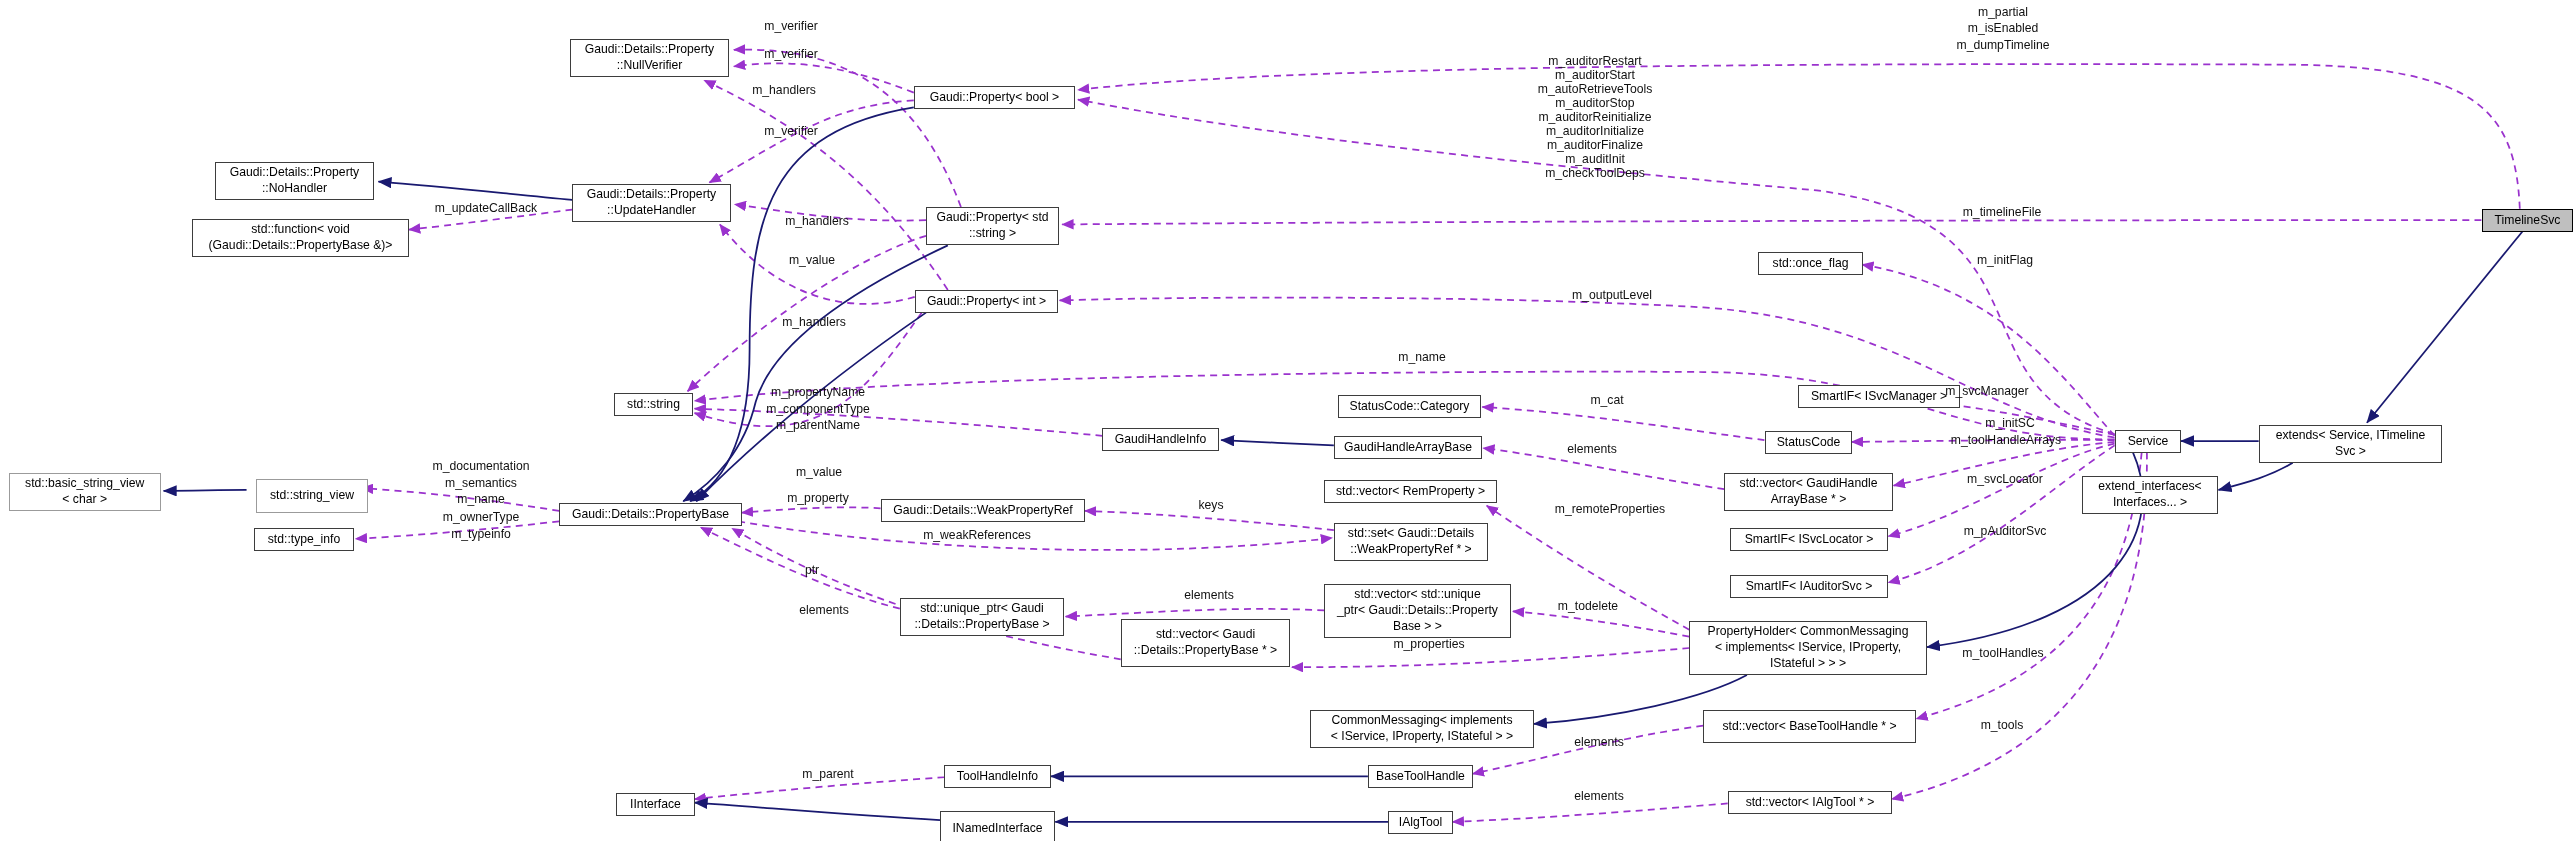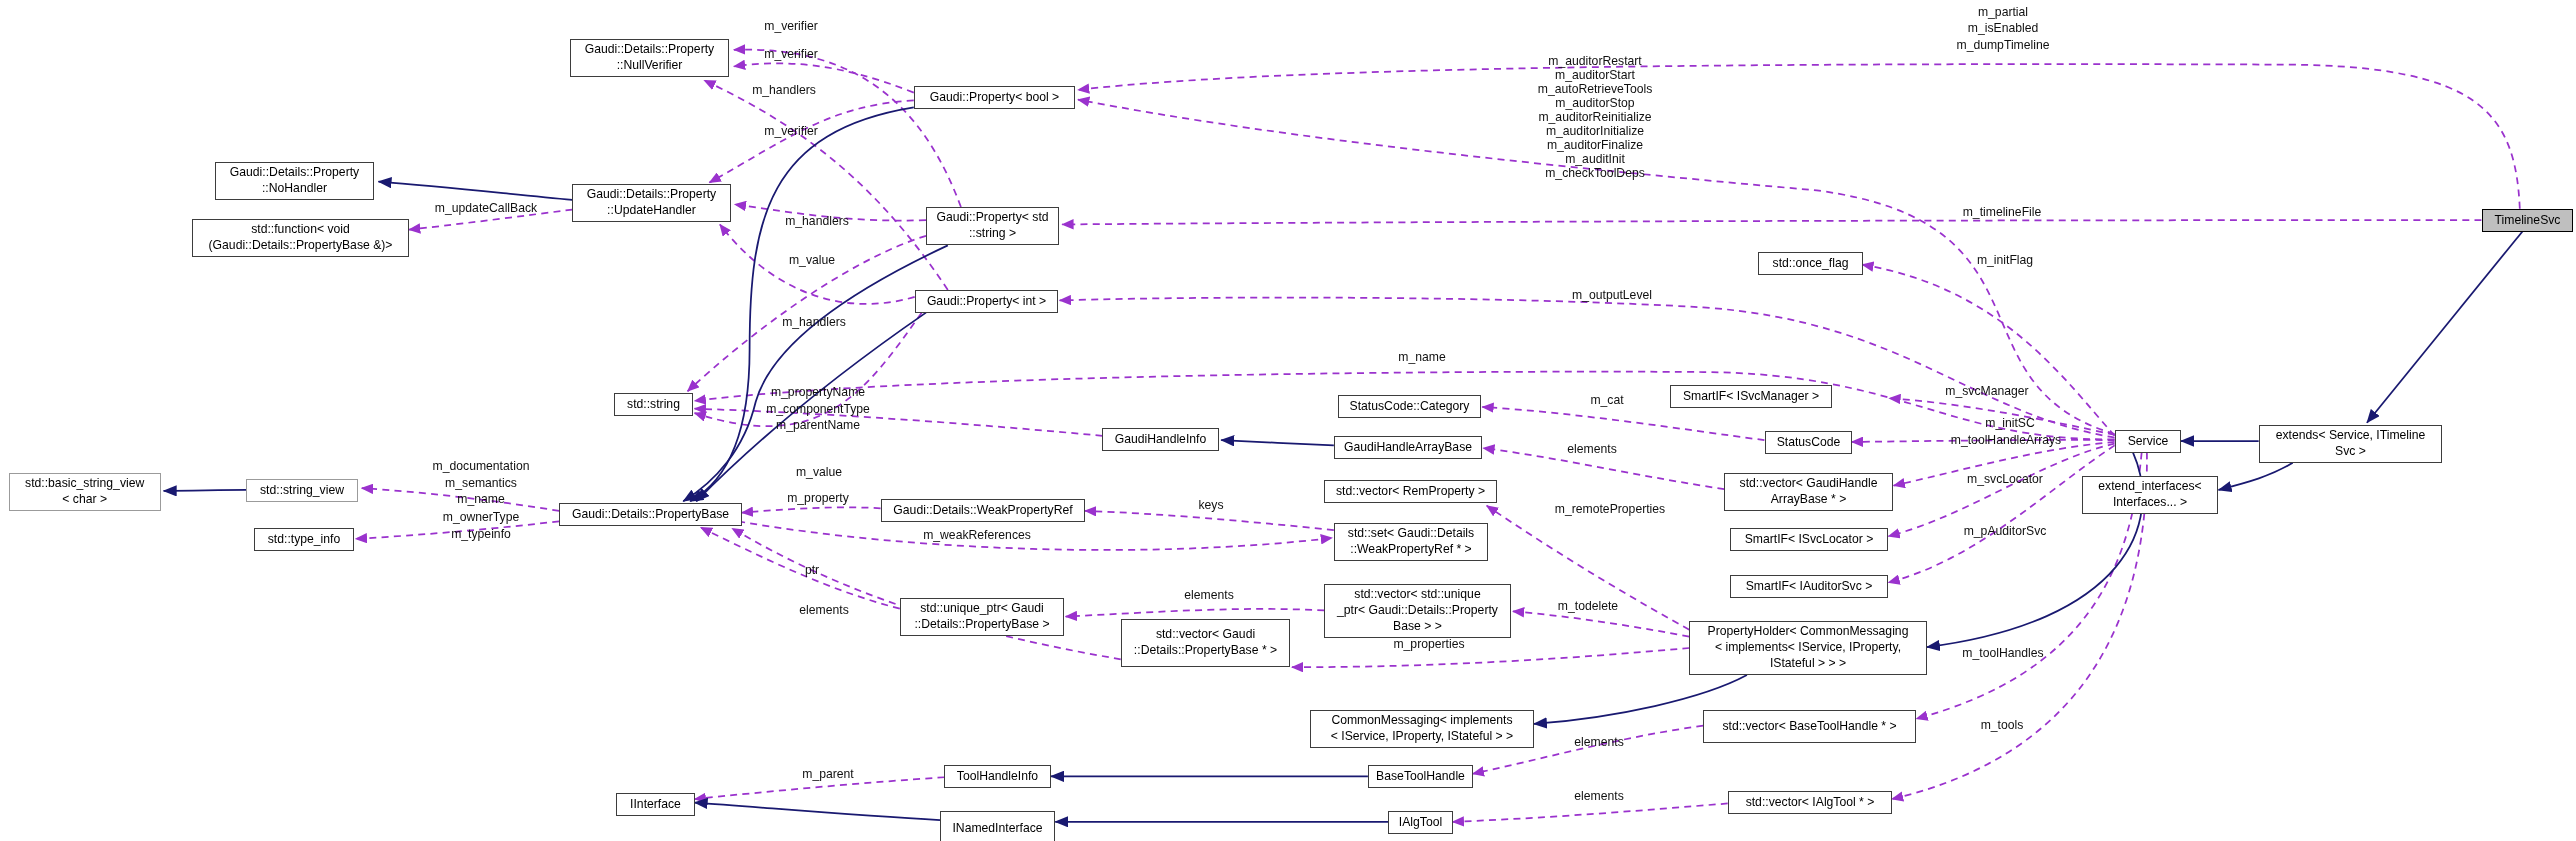--- a/index.html
+++ b/index.html
@@ -105,21 +105,21 @@
   <div class="node" style="left:572px;top:184px;width:159px;height:38px">Gaudi::Details::Property
 ::UpdateHandler</div>
   <div class="node" style="left:192px;top:219px;width:217px;height:38px">std::function&lt; void
 (Gaudi::Details::PropertyBase &amp;)&gt;</div>
   <div class="node" style="left:926px;top:207px;width:133px;height:38px">Gaudi::Property&lt; std
 ::string &gt;</div>
   <div class="node" style="left:915px;top:290px;width:143px;height:23px">Gaudi::Property&lt; int &gt;</div>
   <div class="node" style="left:614px;top:393px;width:79px;height:23px">std::string</div>
   <div class="node muted" style="left:8.7px;top:473px;width:152px;height:38px">std::basic_string_view
 &lt; char &gt;</div>
-  <div class="node muted" style="left:246px;top:479px;width:112px;height:23px">std::string_view</div>
+  <div class="node muted" style="left:256px;top:479px;width:112px;height:34px">std::string_view</div>
   <div class="node" style="left:254px;top:528px;width:100px;height:23px">std::type_info</div>
   <div class="node" style="left:559px;top:503px;width:183px;height:23px">Gaudi::Details::PropertyBase</div>
   <div class="node" style="left:881px;top:499px;width:204px;height:23px">Gaudi::Details::WeakPropertyRef</div>
   <div class="node" style="left:1102px;top:428px;width:117px;height:23px">GaudiHandleInfo</div>
   <div class="node" style="left:1338px;top:395px;width:143px;height:23px">StatusCode::Category</div>
   <div class="node" style="left:1334px;top:436px;width:148px;height:23px">GaudiHandleArrayBase</div>
   <div class="node" style="left:1324px;top:480px;width:173px;height:23px">std::vector&lt; RemProperty &gt;</div>
   <div class="node" style="left:1334px;top:523px;width:154px;height:38px">std::set&lt; Gaudi::Details
 ::WeakPropertyRef * &gt;</div>
   <div class="node" style="left:900px;top:598px;width:164px;height:38px">std::unique_ptr&lt; Gaudi
@@ -127,21 +127,21 @@
   <div class="node" style="left:1324px;top:584px;width:187px;height:54px">std::vector&lt; std::unique
 _ptr&lt; Gaudi::Details::Property
 Base &gt; &gt;</div>
   <div class="node" style="left:1121px;top:619px;width:169px;height:48px">std::vector&lt; Gaudi
 ::Details::PropertyBase * &gt;</div>
   <div class="node" style="left:1310px;top:710px;width:224px;height:38px">CommonMessaging&lt; implements
 &lt; IService, IProperty, IStateful &gt; &gt;</div>
   <div class="node" style="left:1689px;top:621px;width:238px;height:54px">PropertyHolder&lt; CommonMessaging
 &lt; implements&lt; IService, IProperty,
 IStateful &gt; &gt; &gt;</div>
-  <div class="node" style="left:1670px;top:385px;width:162px;height:23px">SmartIF&lt; ISvcManager &gt;</div>
+  <div class="node" style="left:1798px;top:385px;width:162px;height:23px">SmartIF&lt; ISvcManager &gt;</div>
   <div class="node" style="left:1765px;top:431px;width:87px;height:23px">StatusCode</div>
   <div class="node" style="left:1724px;top:473px;width:169px;height:38px">std::vector&lt; GaudiHandle
 ArrayBase * &gt;</div>
   <div class="node" style="left:1730px;top:528px;width:158px;height:23px">SmartIF&lt; ISvcLocator &gt;</div>
   <div class="node" style="left:1730px;top:575px;width:158px;height:23px">SmartIF&lt; IAuditorSvc &gt;</div>
   <div class="node" style="left:1758px;top:252px;width:105px;height:23px">std::once_flag</div>
   <div class="node" style="left:2115px;top:430px;width:66px;height:23px">Service</div>
   <div class="node" style="left:2082px;top:476px;width:136px;height:38px">extend_interfaces&lt;
 Interfaces... &gt;</div>
   <div class="node" style="left:2259px;top:425px;width:183px;height:38px">extends&lt; Service, ITimeline

